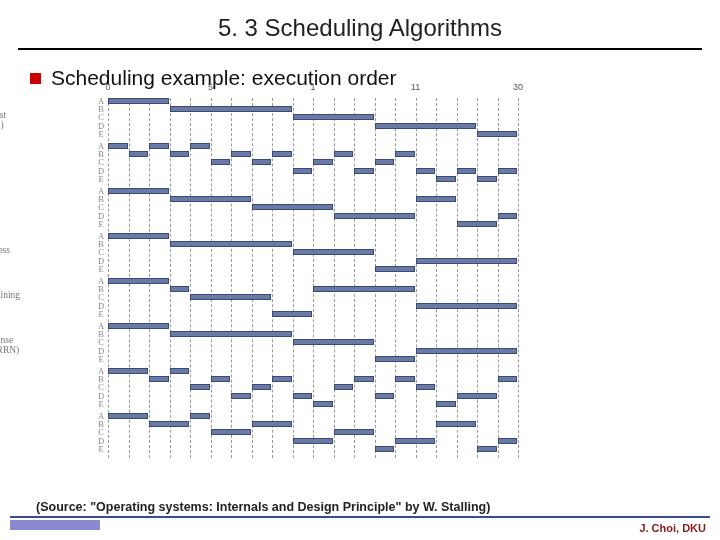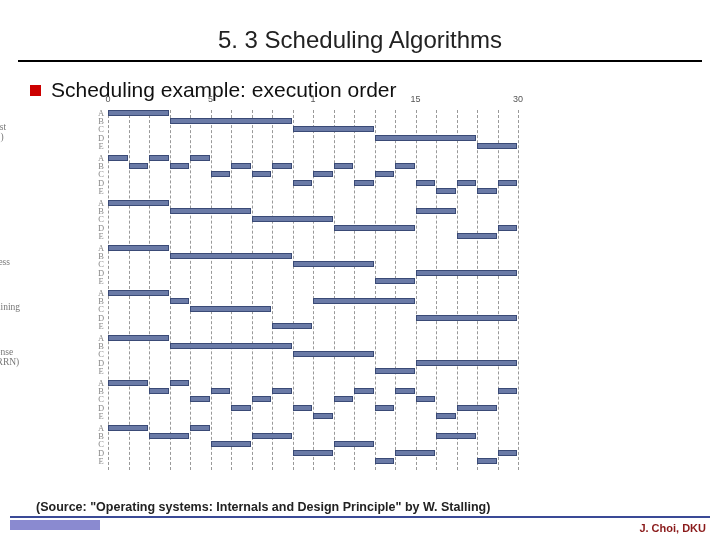--- a/index.html
+++ b/index.html
@@ -4,21 +4,21 @@
 <style>
   * { box-sizing: border-box; }
   body {
     margin: 0;
     width: 720px;
     height: 540px;
     background: #fff;
     font-family: Arial, Helvetica, sans-serif;
     position: relative;
   }
-  .slide { width: 720px; height: 540px; position: relative; padding: 18px 18px 0 18px; }
+  .slide { width: 720px; height: 540px; position: relative; padding: 6px 18px 0 18px; }
   .title {
     text-align: center;
     font-size: 24px;
     color: #222;
     padding: 8px 0 6px 0;
     border-bottom: 2px solid #000;
   }
   .bullet-row {
     display: flex;
     align-items: center;
@@ -106,21 +106,21 @@
 
   <div class="bullet-row">
     <div class="bul"></div>
     <div class="bullet-text">Scheduling example: execution order</div>
   </div>
 
   <div class="chart-wrap" id="chart">
       <div class="xlabel" style="left: 18px;">0</div>
       <div class="xlabel" style="left: 120.5px;">5</div>
       <div class="xlabel" style="left: 223px;">1</div>
-      <div class="xlabel" style="left: 325.5px;">15</div>
+      <div class="xlabel" style="left: 325.5px;">11</div>
       <div class="xlabel" style="left: 428px;">30</div>
       <div class="vline" style="left: 18px; height: 360px;"></div>
       <div class="vline" style="left: 38.5px; height: 360px;"></div>
       <div class="vline" style="left: 59px; height: 360px;"></div>
       <div class="vline" style="left: 79.5px; height: 360px;"></div>
       <div class="vline" style="left: 100px; height: 360px;"></div>
       <div class="vline" style="left: 120.5px; height: 360px;"></div>
       <div class="vline" style="left: 141px; height: 360px;"></div>
       <div class="vline" style="left: 161.5px; height: 360px;"></div>
       <div class="vline" style="left: 182px; height: 360px;"></div>

